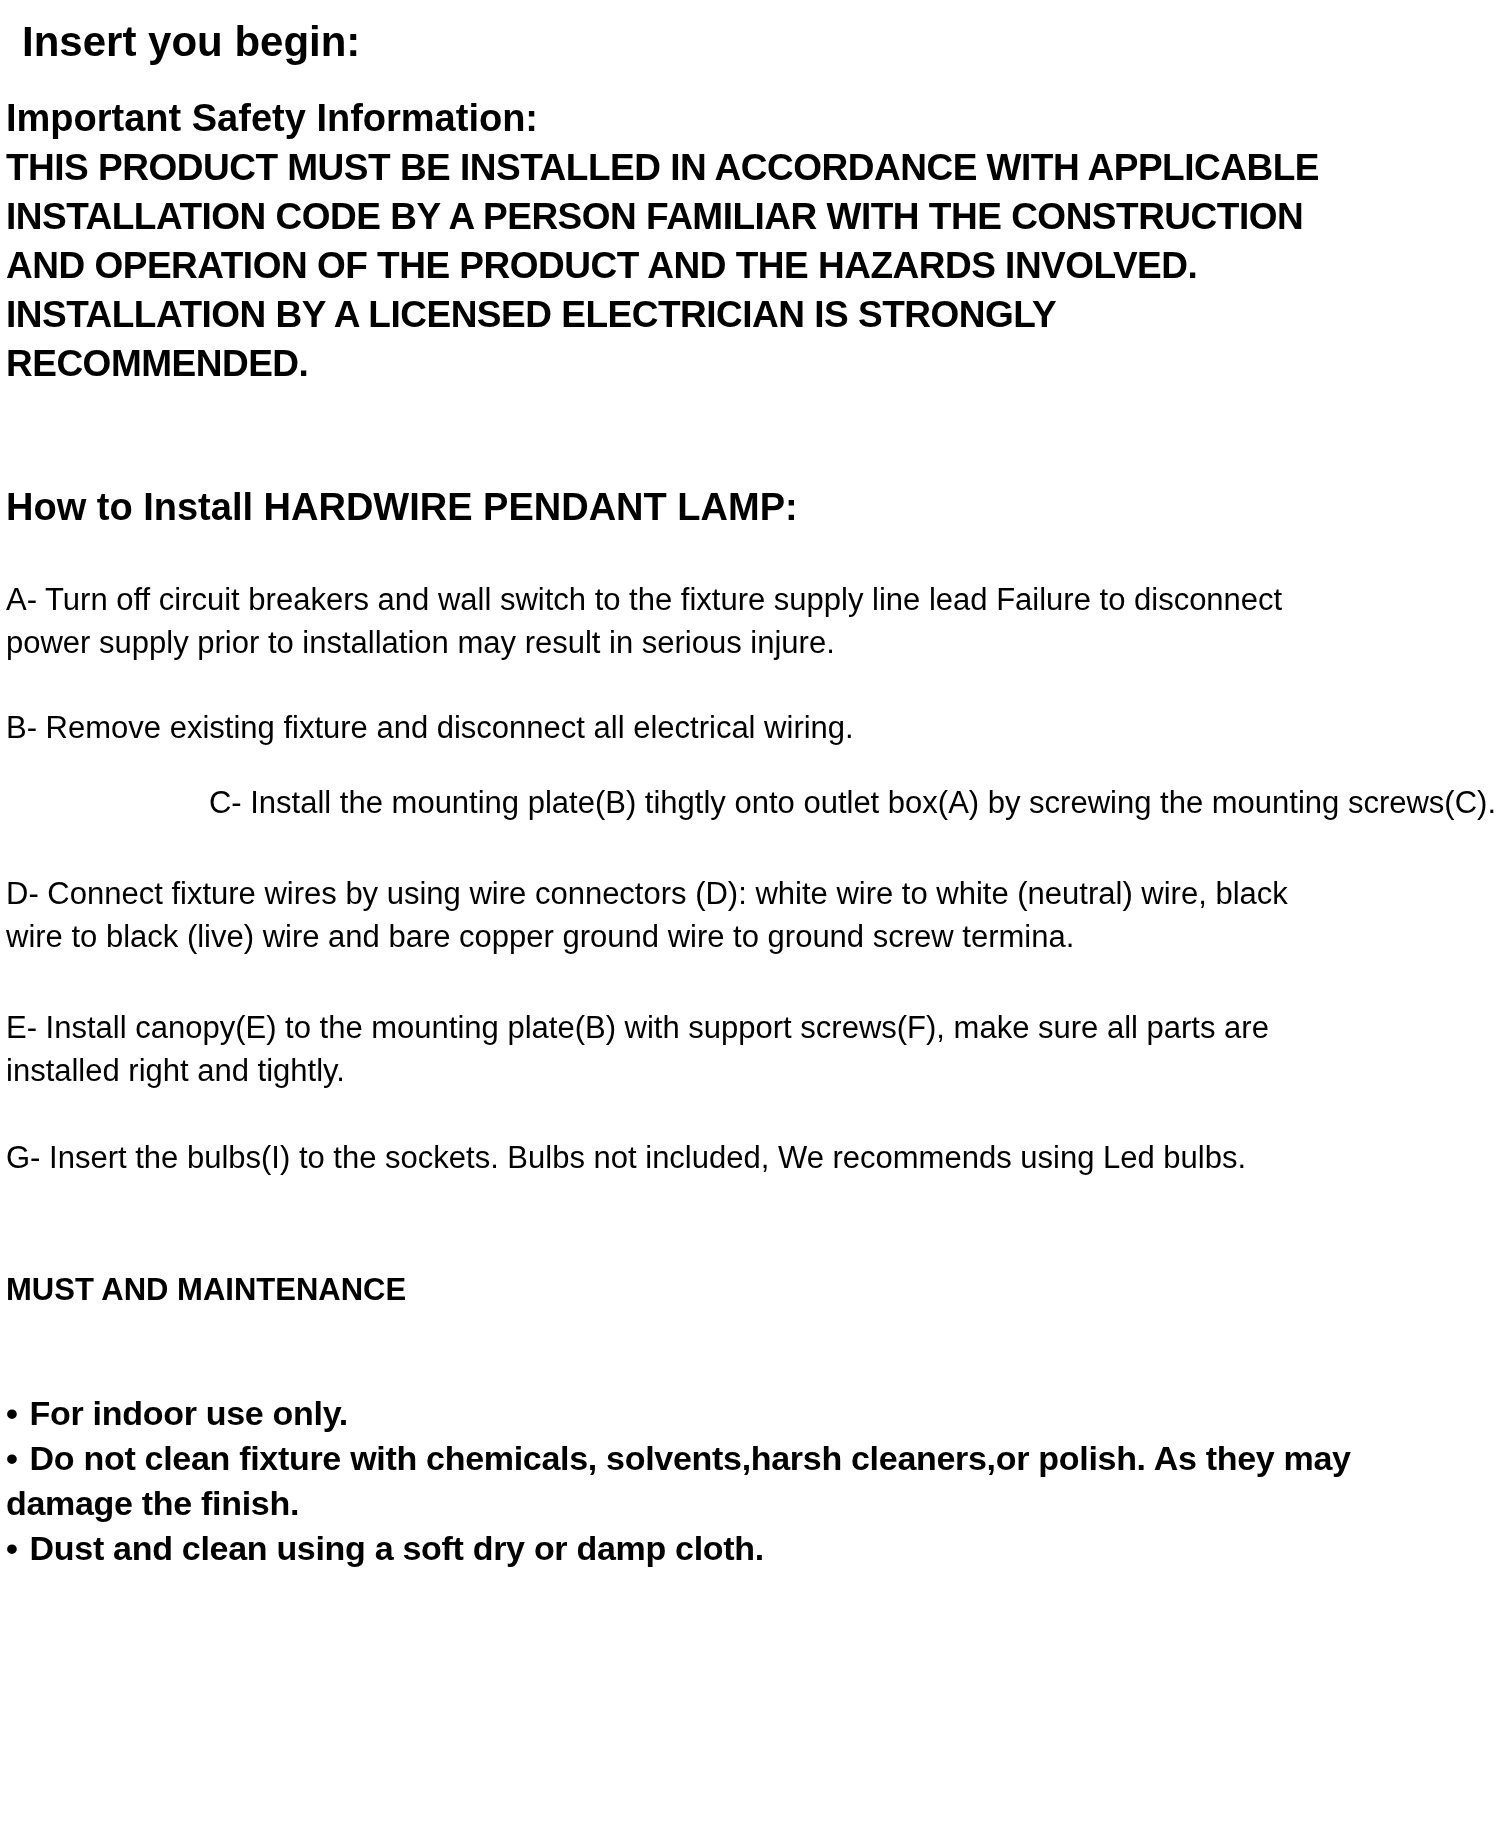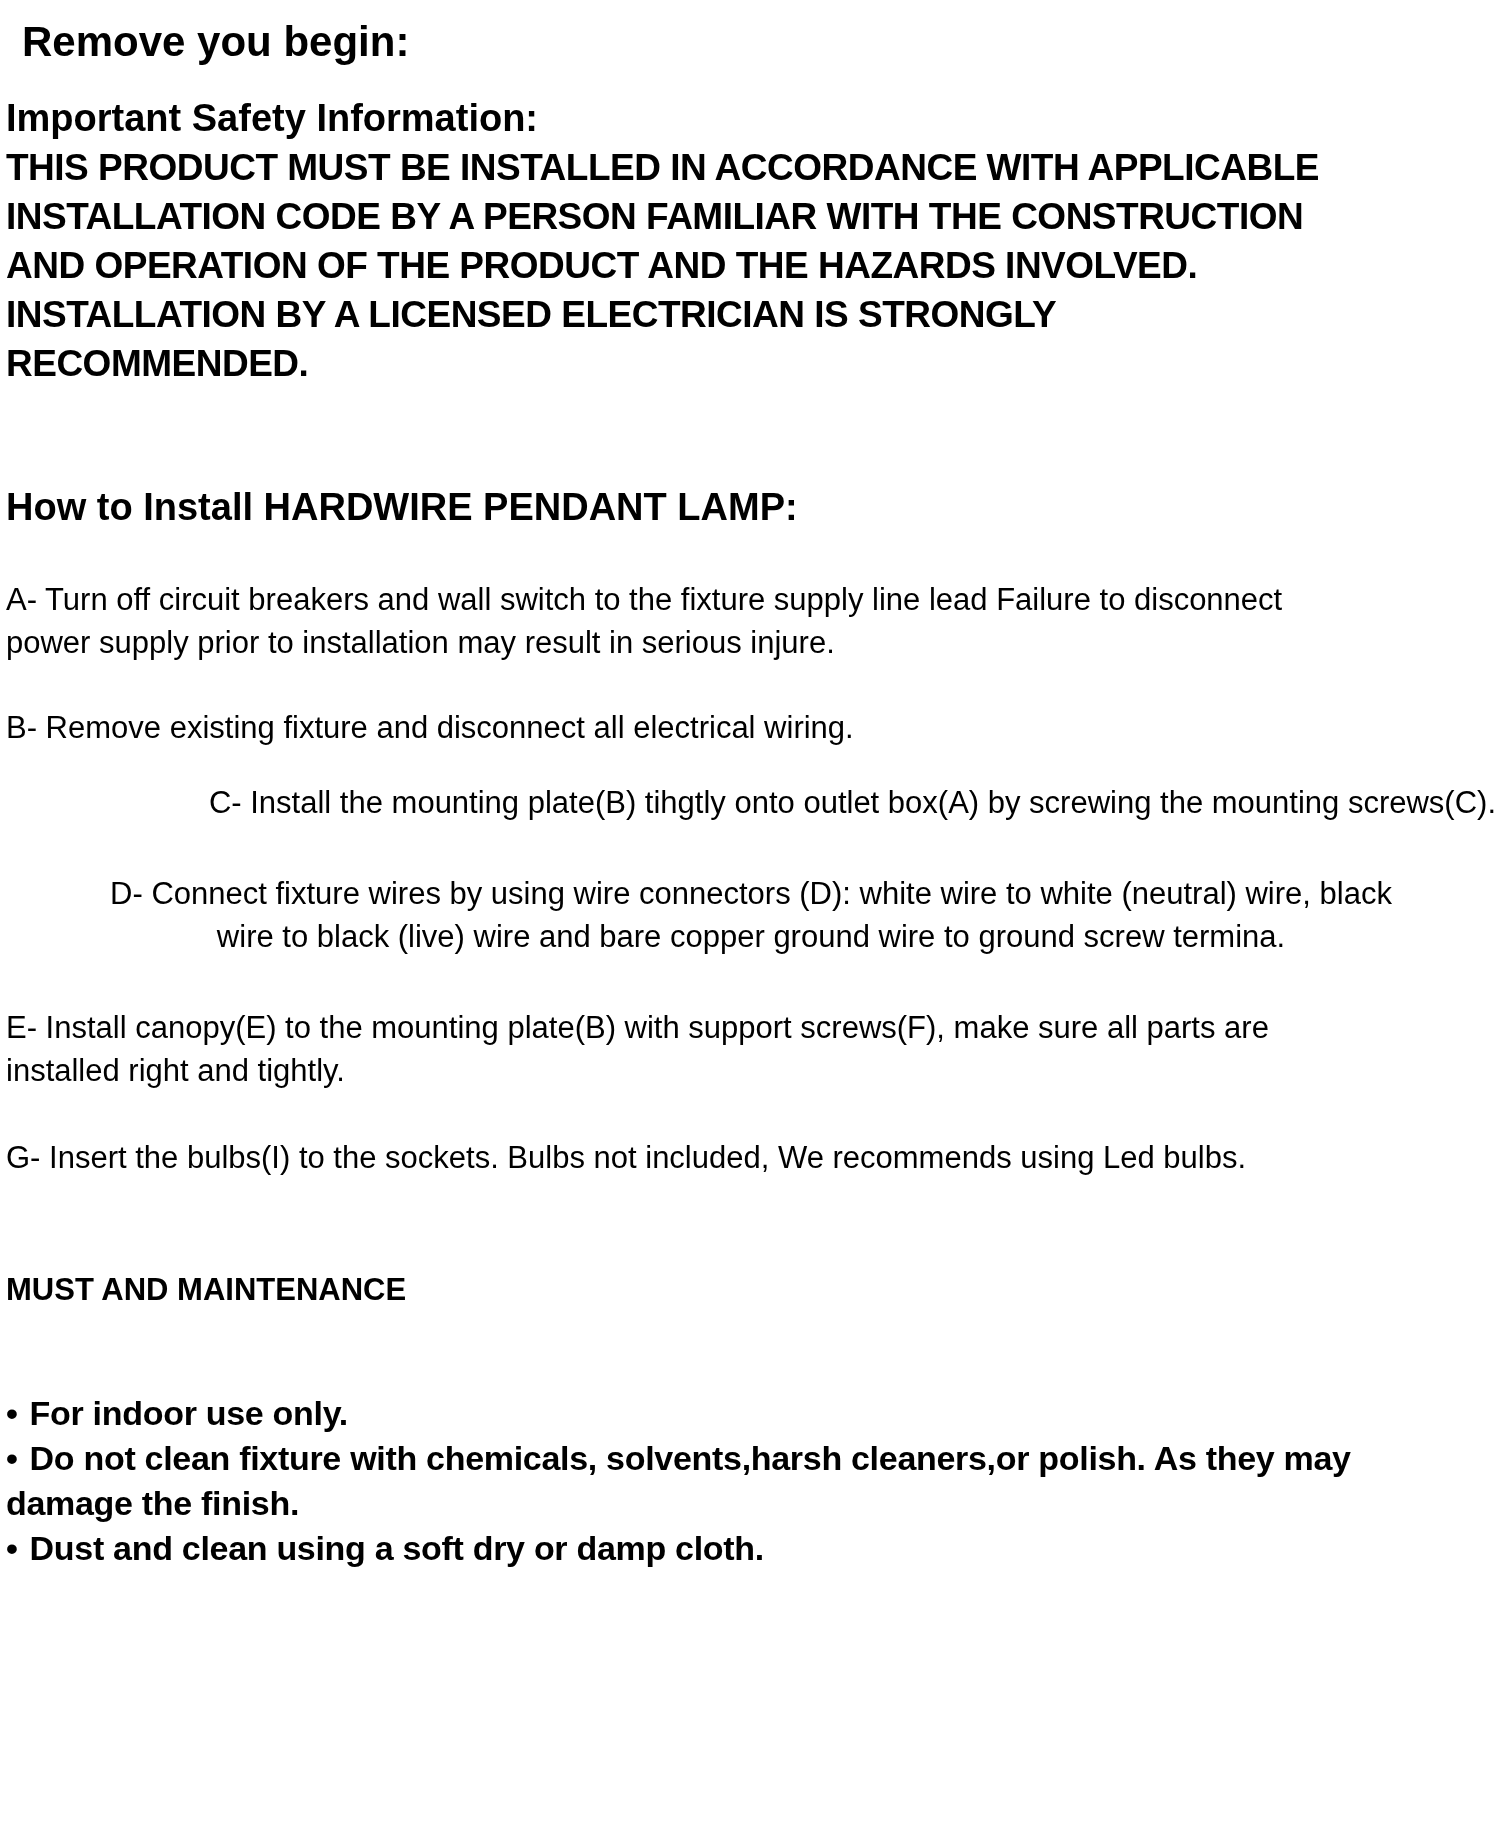--- a/index.html
+++ b/index.html
@@ -61,21 +61,21 @@
   .step {
     font-size: 31px;
     font-weight: normal;
     line-height: 43px;
     margin: 0;
     white-space: pre-line;
   }
   .step.s-a { margin-bottom: 42px; }
   .step.s-b { margin-bottom: 32px; }
   .step.s-c { margin-bottom: 48px; text-align: right; }
-  .step.s-d { margin-bottom: 48px; text-align: center; }
+  .step.s-d { margin-bottom: 48px; }
   .step.s-e { margin-bottom: 44px; }
   .step.s-f { margin-bottom: 34px; }
   .step.s-g { margin-bottom: 90px; }
   .h-care {
     font-size: 31px;
     font-weight: bold;
     line-height: 42px;
     margin: 0 0 80px 0;
   }
   .care-list {
@@ -93,21 +93,21 @@
   }
   .bullet {
     margin-right: 12px;
   }
 </style>
 </head>
 <body>
 
 <div class="page">
 
-  <h1 class="h-before">Remove you begin:</h1>
+  <h1 class="h-before">Insert you begin:</h1>
 
 
 
   <h2 class="h-safety">Important Safety Information:</h2>
 
   <p class="safety-body">THIS PRODUCT MUST BE INSTALLED IN ACCORDANCE WITH APPLICABLE
 INSTALLATION CODE BY A PERSON FAMILIAR WITH THE CONSTRUCTION
 AND OPERATION OF THE PRODUCT AND THE HAZARDS INVOLVED.
 INSTALLATION BY A LICENSED ELECTRICIAN IS STRONGLY
 RECOMMENDED.</p>

